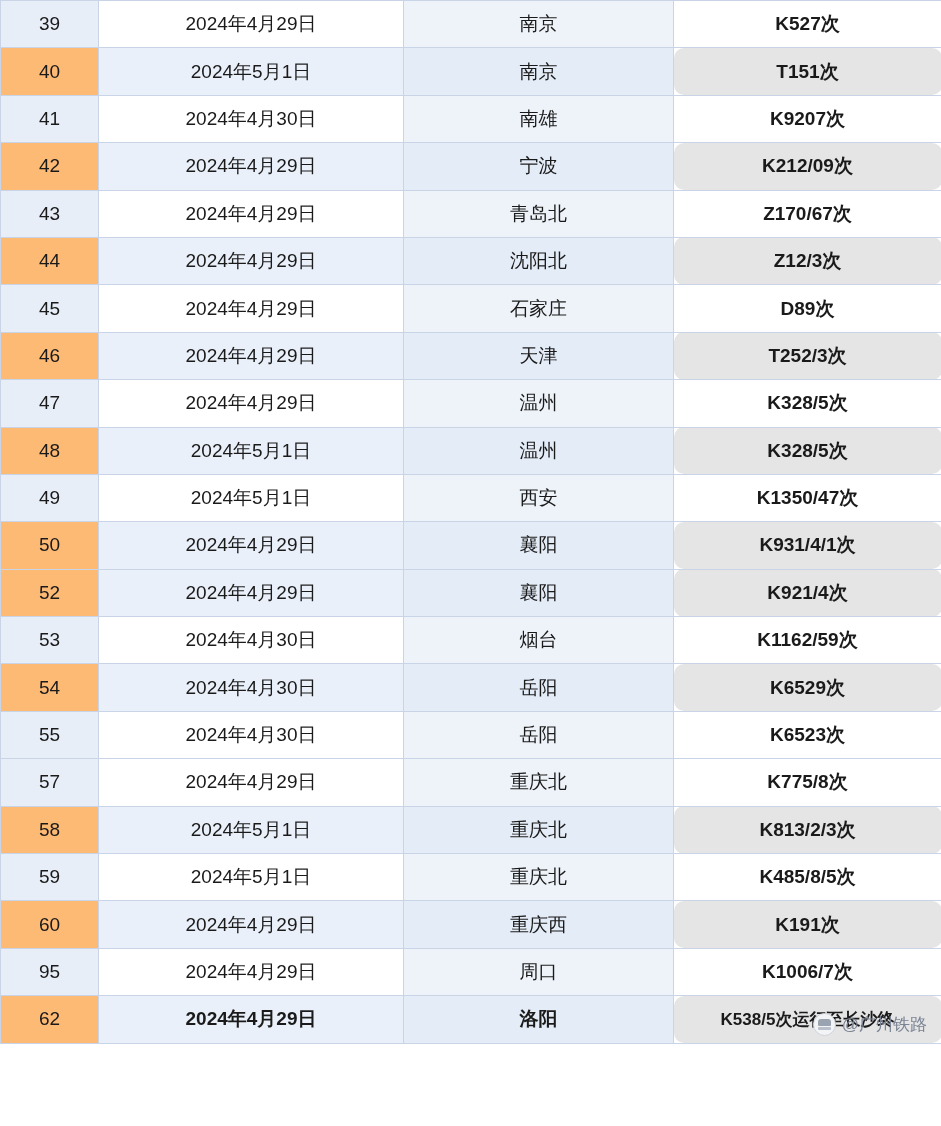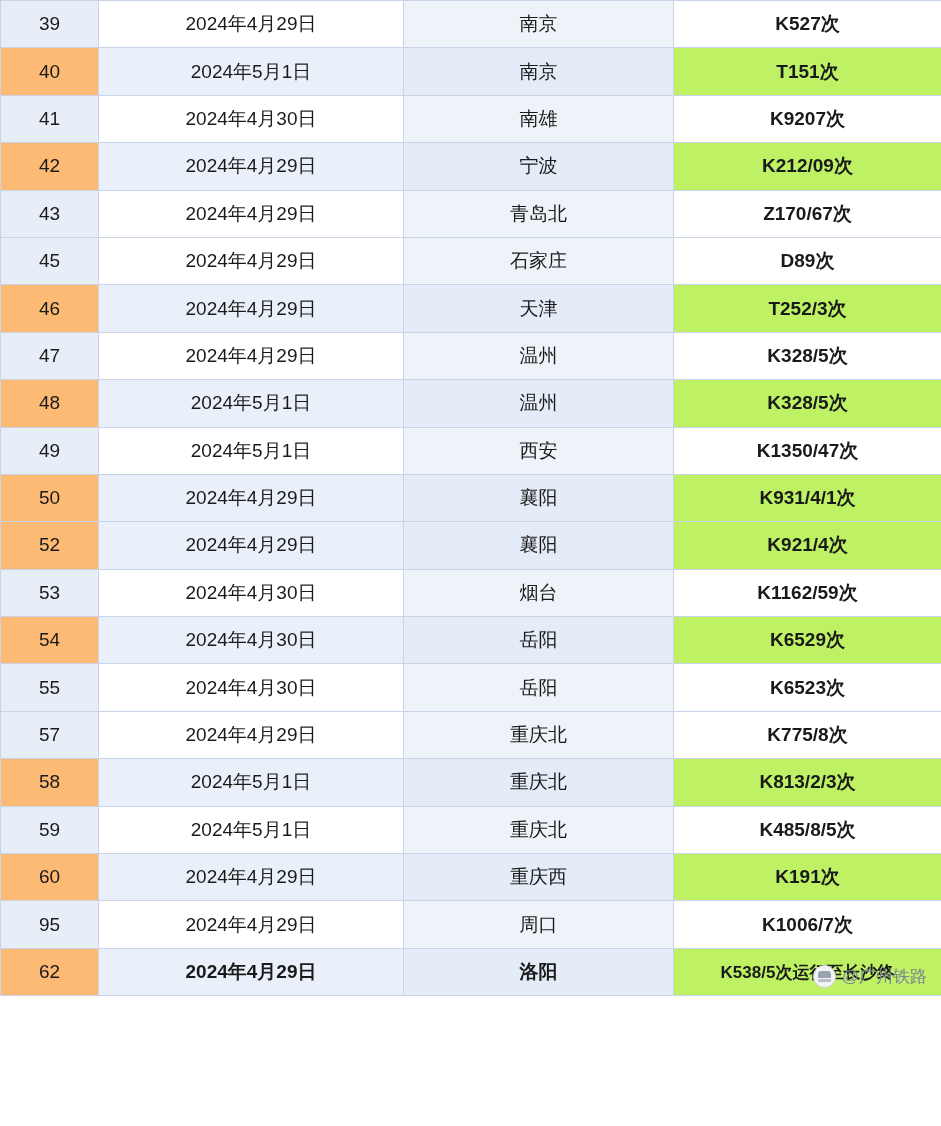--- a/index.html
+++ b/index.html
@@ -49,30 +49,31 @@
     color: #1a1a1a;
   }
   td.city {
     font-size: 20px;
     color: #1a1a1a;
   }
   td.train {
     font-weight: bold;
     font-size: 19.5px;
     color: #111;
+    border-radius: 10px;
   }
   tr.odd td.idx   { background: #e8eef8; }
   tr.odd td.date  { background: #ffffff; }
   tr.odd td.city  { background: #eef3fa; }
   tr.odd td.train { background: #ffffff; }
 
   tr.even td.idx   { background: #fdba74; }
   tr.even td.date  { background: #eaf0f9; }
   tr.even td.city  { background: #e4ecf7; }
-  tr.even td.train { background: #bef264; }
+  tr.even td.train { background: #e5e5e5; }
 
   tr.last td.date, tr.last td.city {
     font-weight: bold;
   }
   tr.last td.train {
     font-size: 17px;
     font-weight: bold;
   }
 
   .watermark {
@@ -152,20 +153,26 @@
           <td class="date">2024年4月29日</td>
           <td class="city">宁波</td>
           <td class="train">K212/09次</td>
         </tr>
         <tr class="odd">
           <td class="idx">43</td>
           <td class="date">2024年4月29日</td>
           <td class="city">青岛北</td>
           <td class="train">Z170/67次</td>
         </tr>
+        <tr class="even">
+          <td class="idx">44</td>
+          <td class="date">2024年4月29日</td>
+          <td class="city">沈阳北</td>
+          <td class="train">Z12/3次</td>
+        </tr>
         <tr class="odd">
           <td class="idx">45</td>
           <td class="date">2024年4月29日</td>
           <td class="city">石家庄</td>
           <td class="train">D89次</td>
         </tr>
         <tr class="even">
           <td class="idx">46</td>
           <td class="date">2024年4月29日</td>
           <td class="city">天津</td>

